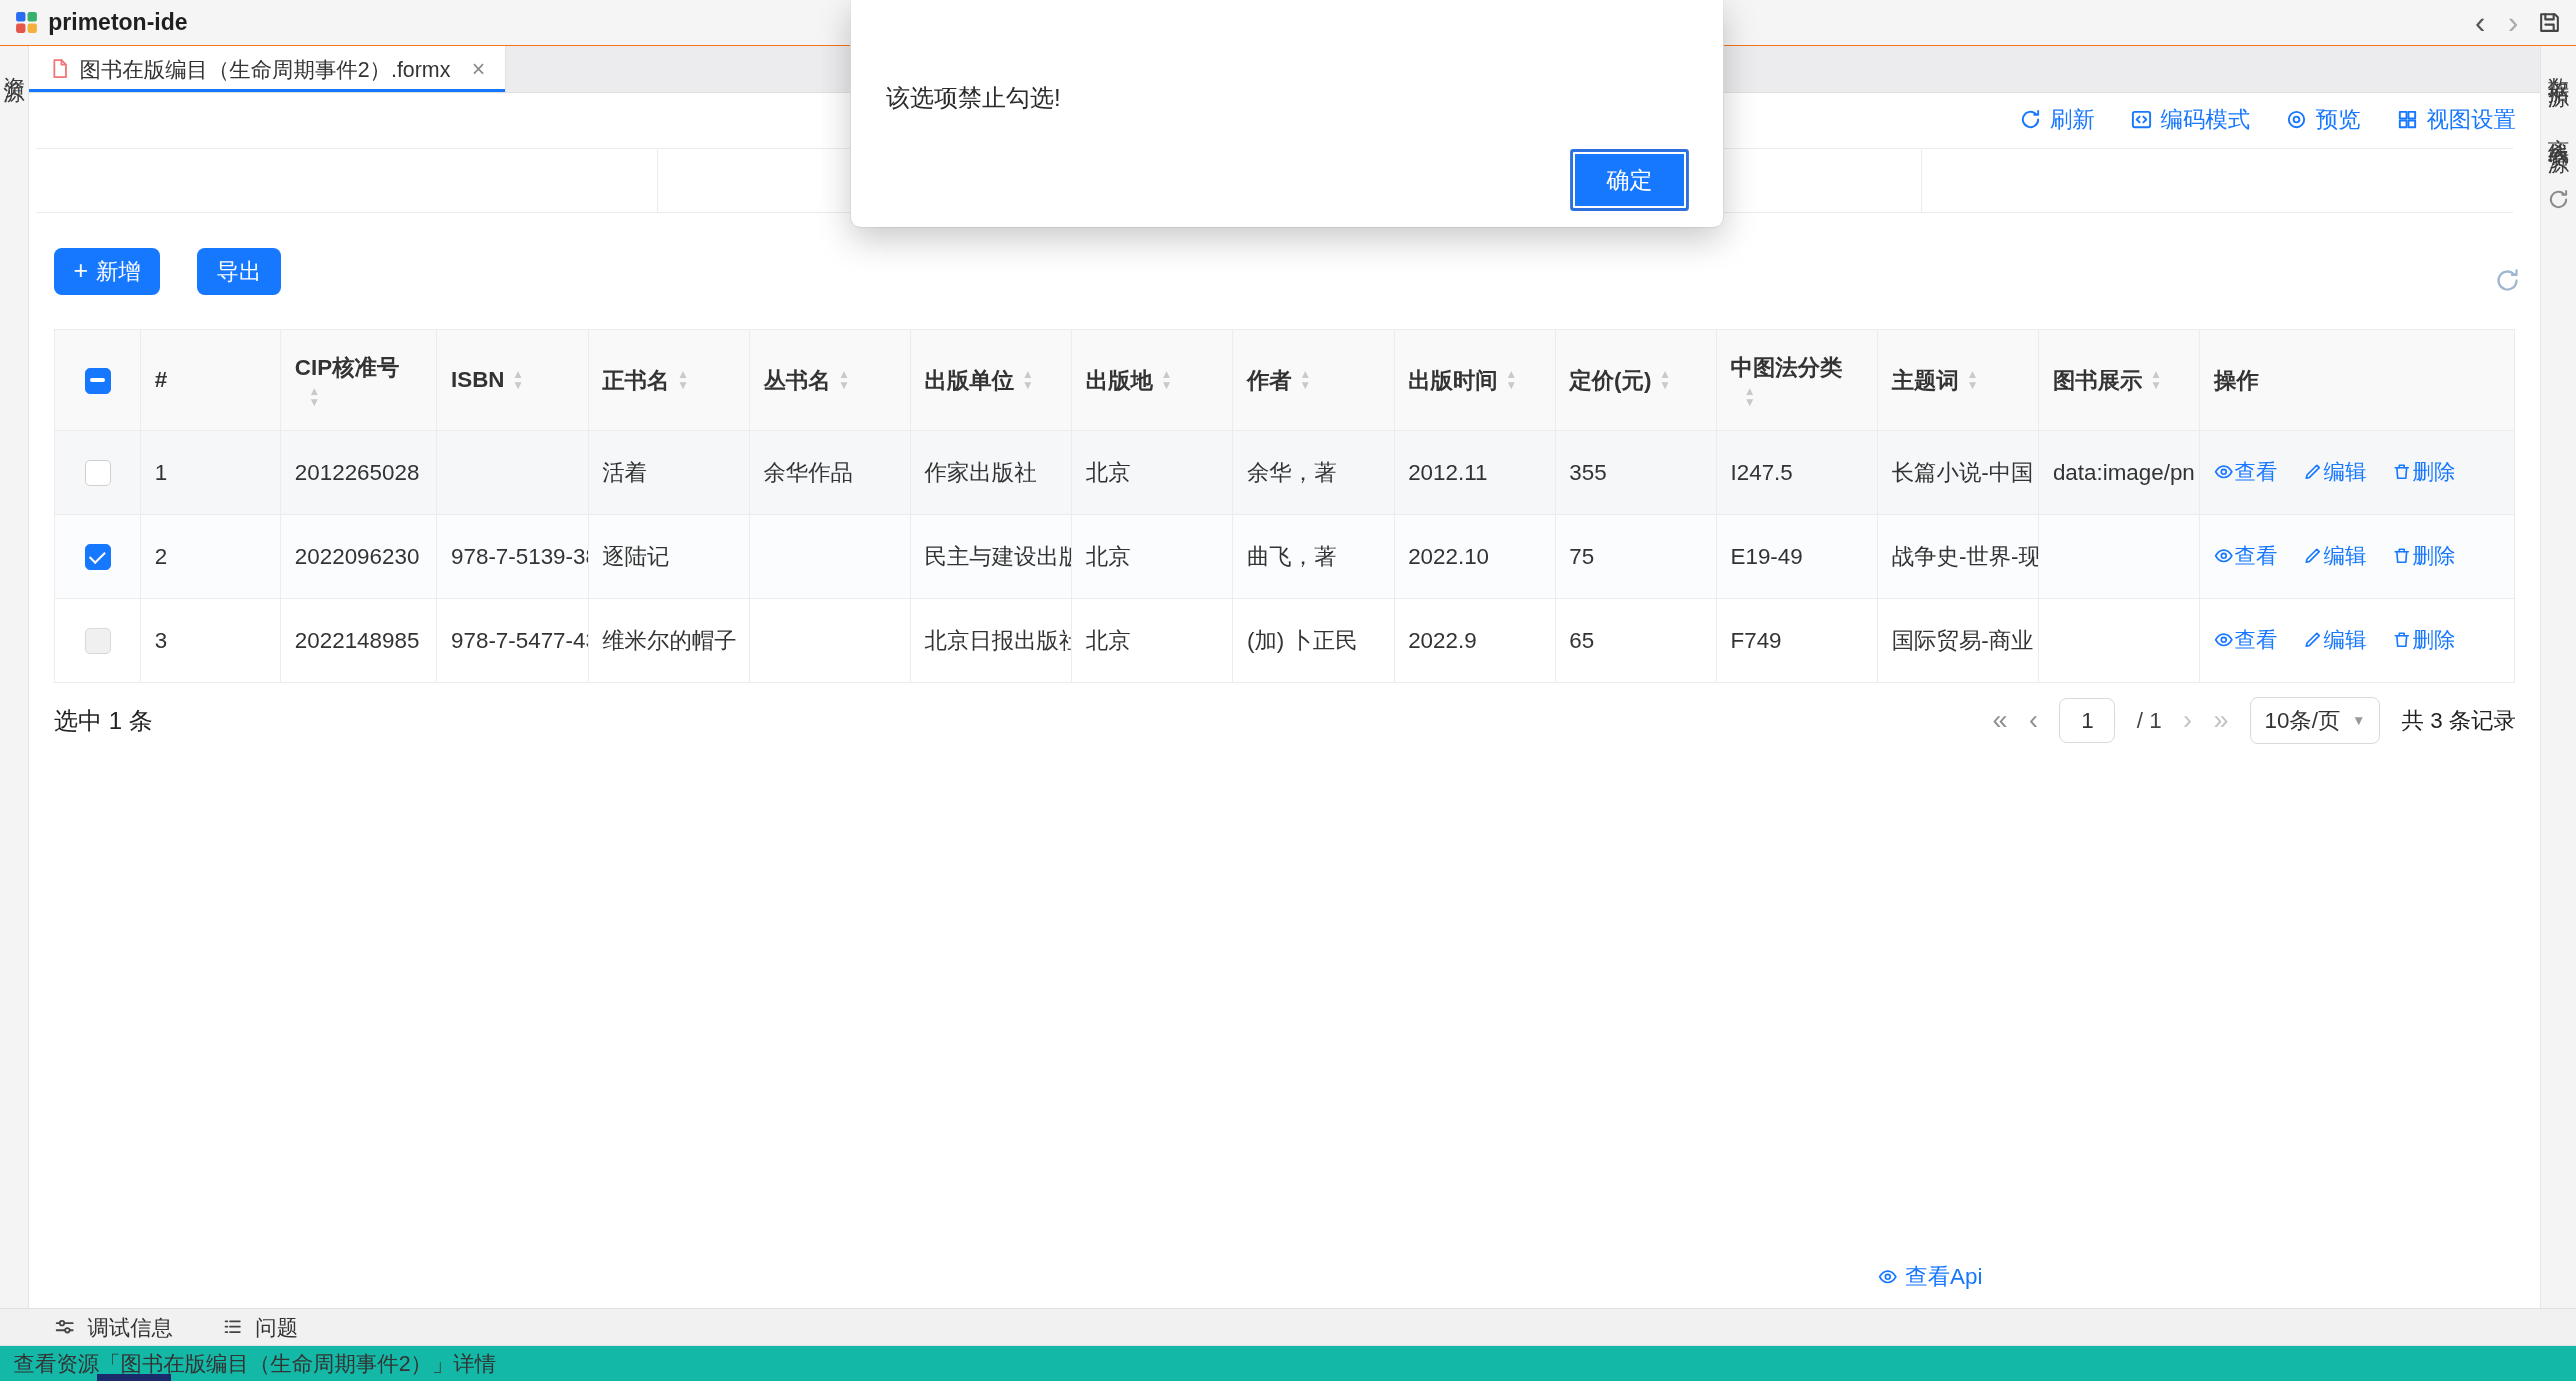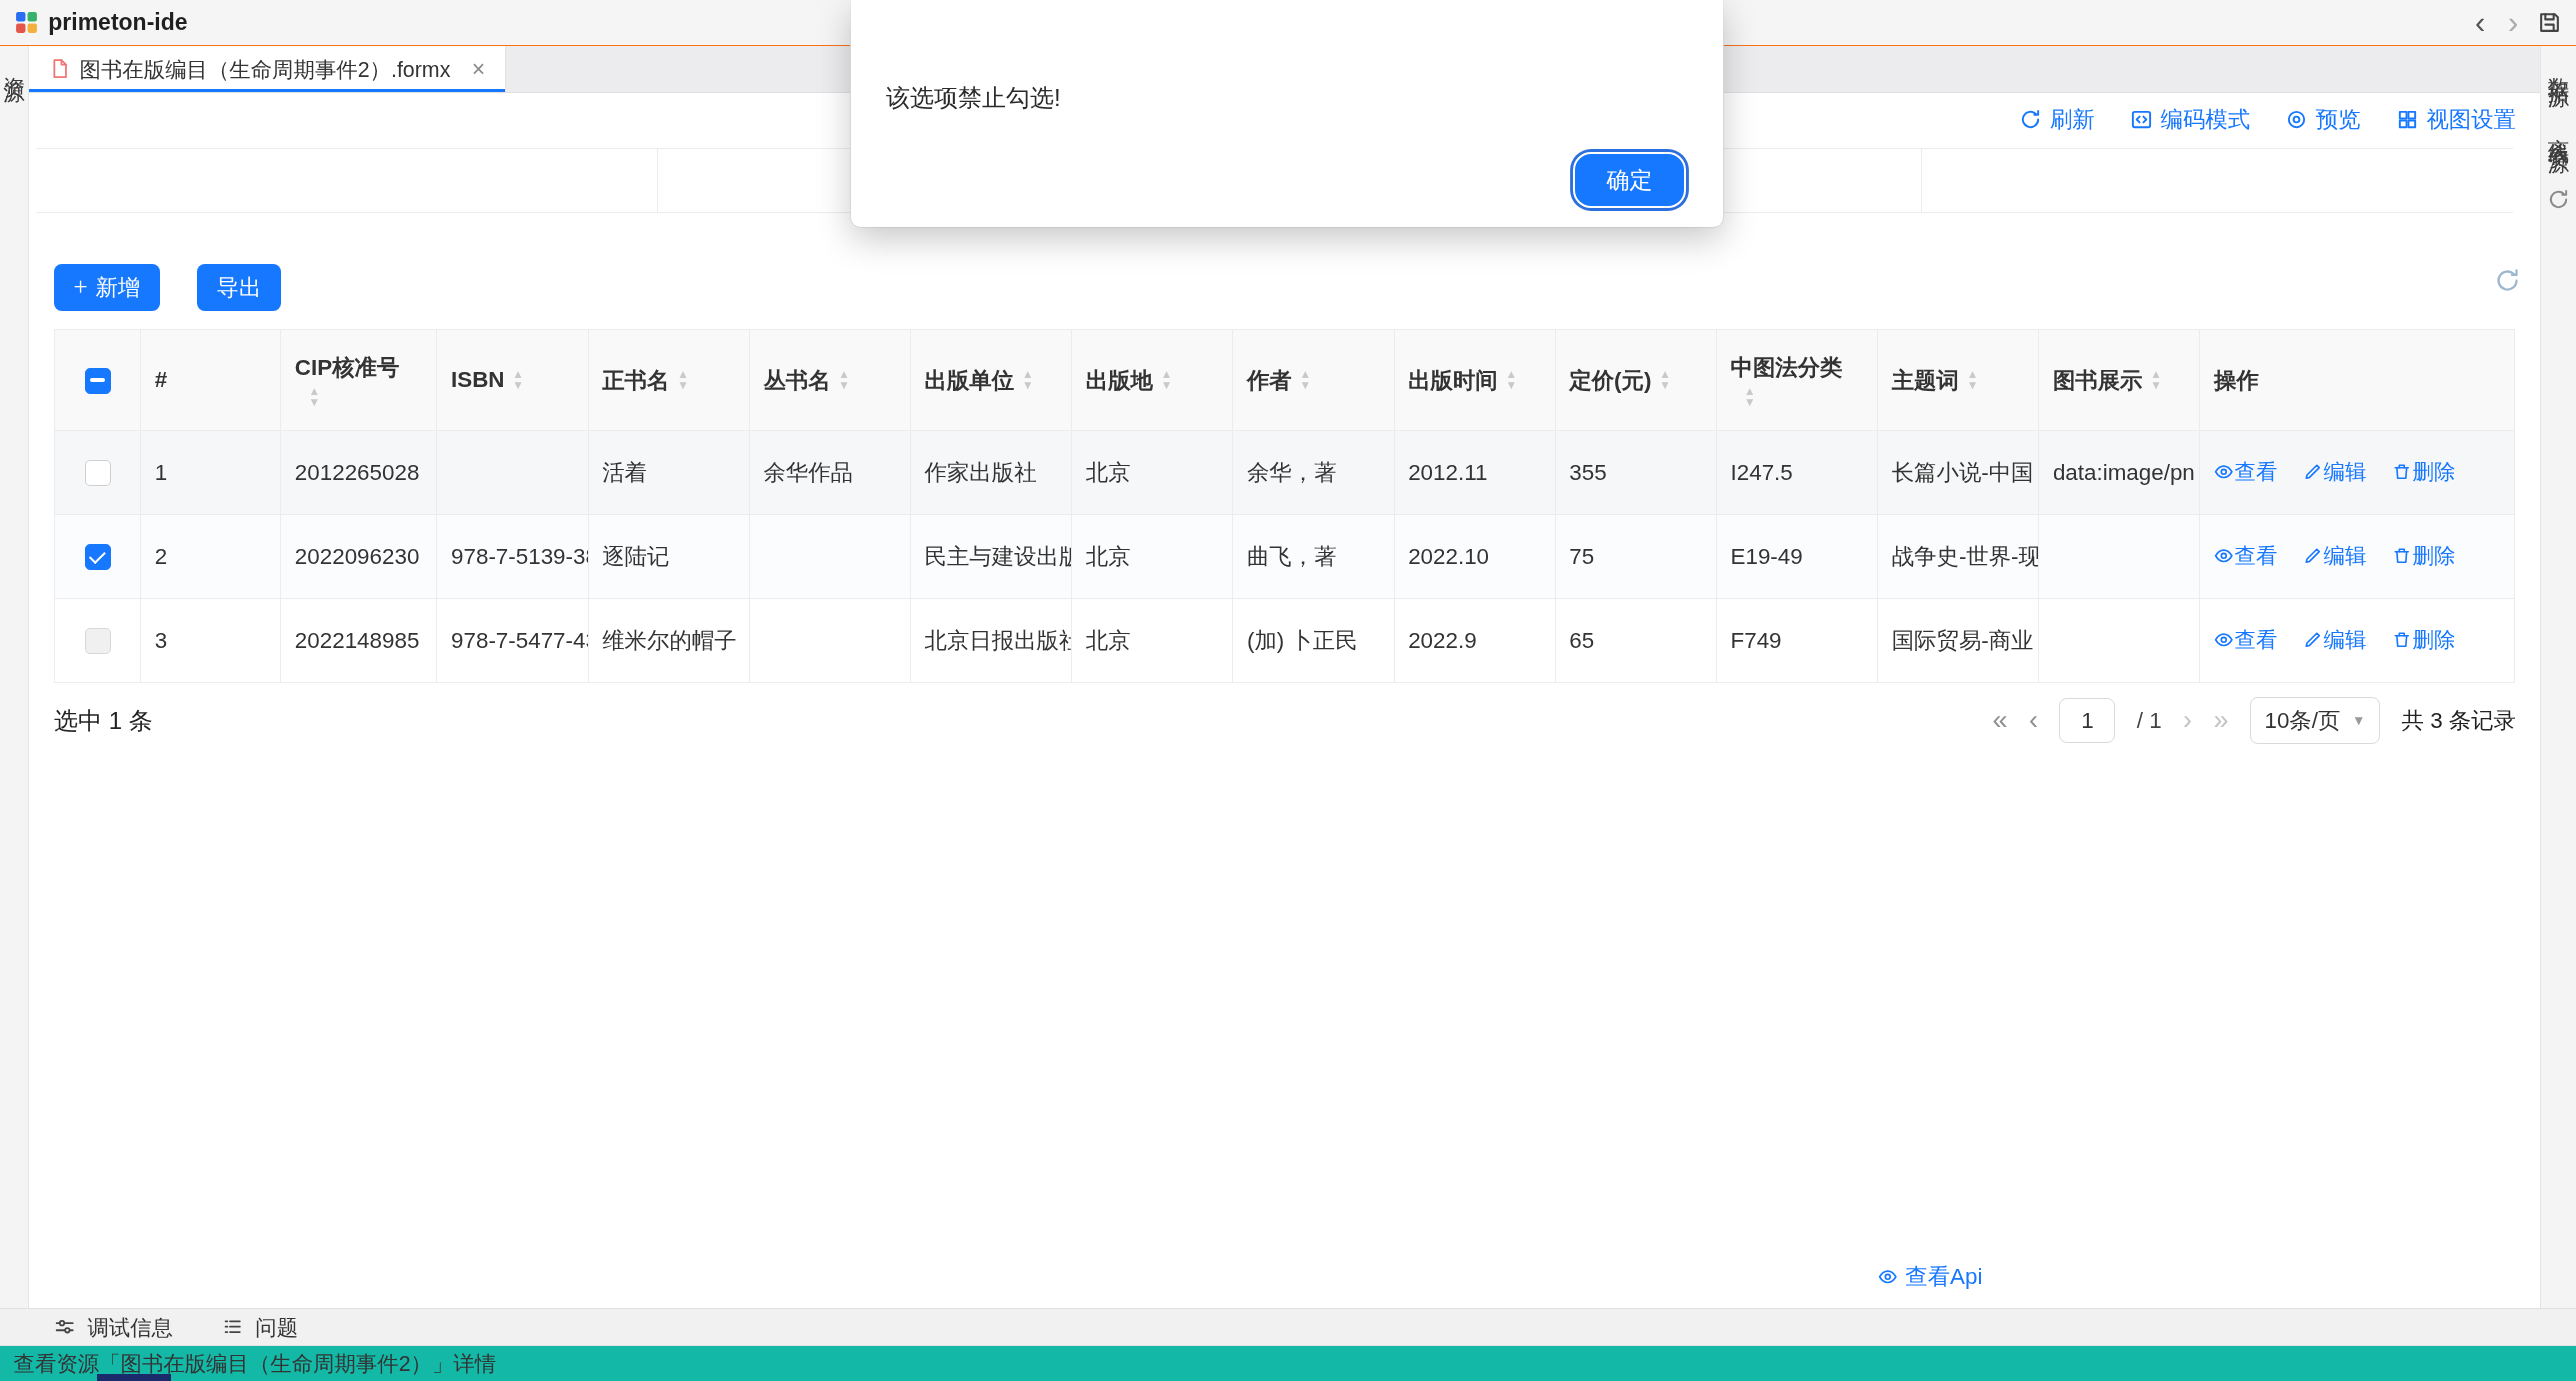--- a/index.html
+++ b/index.html
@@ -43,23 +43,23 @@
     display:flex; justify-content:flex-end; align-items:center; gap:35px; padding-right:24px; z-index:2;}
   .tool-item { display:inline-flex; align-items:center; gap:7.8px; color:#1677ff; font-size:22.4px; cursor:pointer;text-align:right; }
   .tool-item .ic { width:23px; height:23px; }
 
   
   .form-lines { position:absolute; left:36px; top:148px; width:2477px; height:65px;
     border-top:1px solid #ececec; border-bottom:1px solid #ececec; z-index:1; }
   .form-lines i { position:absolute; top:0; bottom:0; width:1px; background:#ececec; }
 
   
-  .btn { position:absolute; top:264px; height:47px; display:inline-flex; align-items:center;
+  .btn { position:absolute; top:248px; height:47px; display:inline-flex; align-items:center;
     justify-content:center; gap:7.8px; background:#1677ff; color:#fff; border:none; border-radius:7.8px;
-    font-size:22.4px; padding:0 19.5px; cursor:pointer; font-family:Liberation Serif, serif; }
+    font-size:22.4px; padding:0 19.5px; cursor:pointer; font-family:Liberation Sans, sans-serif; }
   .btn-add { left:54px; }
   .btn-export { left:197px; }
   .plus-ic::before { content:"+"; font-size:25px; line-height:1; }
   .mini-refresh { position:absolute; left:2494px; top:267px; width:27px; height:27px; color:#9fb6cf; cursor:pointer; }
 
   
   .grid-wrap { position:absolute; left:54px; top:329px; }
   table { border-collapse:collapse; table-layout:fixed; width:2461px; font-size:22.4px; color:#333; background:#fff;}
   th,td { border:1px solid #ececed; padding:0 13.6px; overflow:hidden; white-space:nowrap; text-align:left; }
   thead th { background:#f9f9fa; height:101px; font-weight:700; }
@@ -122,21 +122,21 @@
   .statusbar { position:absolute; left:0; top:1345px; width:2576px; height:36px; background:#14b8a6;
     border-top:1px solid #e3e3e3; display:flex; align-items:center; padding-left:13.6px; font-size:21.4px;
     color:#333; z-index:6; }
   .bottom-strip { position:absolute; left:97px; top:1374px; width:74px; height:7.8px; background:#1b2a6b; z-index:7; }
 
   
   .dialog { position:absolute; left:851px; top:0; width:872px; height:227px; background:#fff;
     border-radius:0 0 9.7px 9.7px; box-shadow:0 11.7px 35px rgba(0,0,0,0.22), 0 0 0 1px #f0f0f0; z-index:50; }
   .dialog-msg { position:absolute; left:35px; top:82px; font-size:24px; color:#2a2a2a; }
   .dialog-ok { position:absolute; right:37px; top:152px; width:113px; height:56px; background:#1677ff;
-    color:#fff; font-size:23px; border:2.9px solid #fff; border-radius:18px; box-shadow:0 0 0 2.9px #2e6fe0;
+    color:#fff; font-size:23px; border:2.9px solid #fff; border-radius:1px; box-shadow:0 0 0 2.9px #2e6fe0;
     cursor:pointer; font-family:inherit; }
 </style>
 </head>
 <body>
 
 <div class="titlebar">
   <svg class="app-logo" viewBox="0 0 24 24">
     <rect x="2" y="2" width="9" height="9" rx="2" fill="#2a6df5"></rect>
     <rect x="13" y="2" width="9" height="9" rx="2" fill="#38b26a"></rect>
     <rect x="2" y="13" width="9" height="9" rx="2" fill="#e5564a"></rect>

